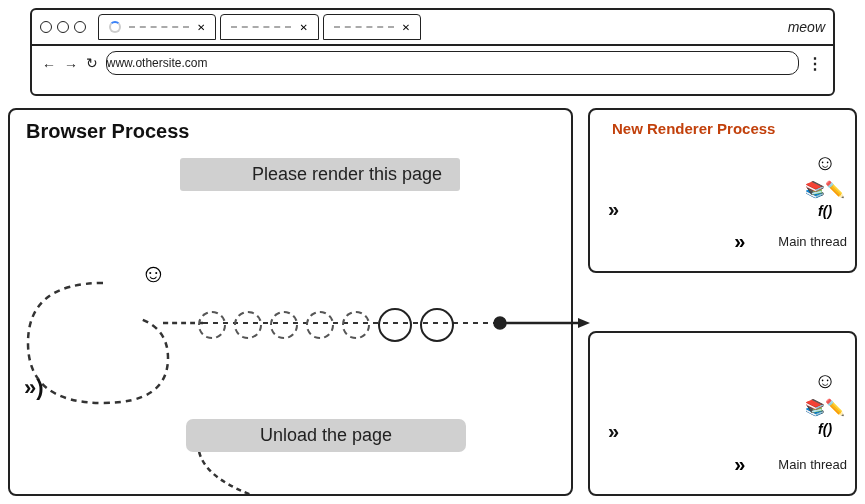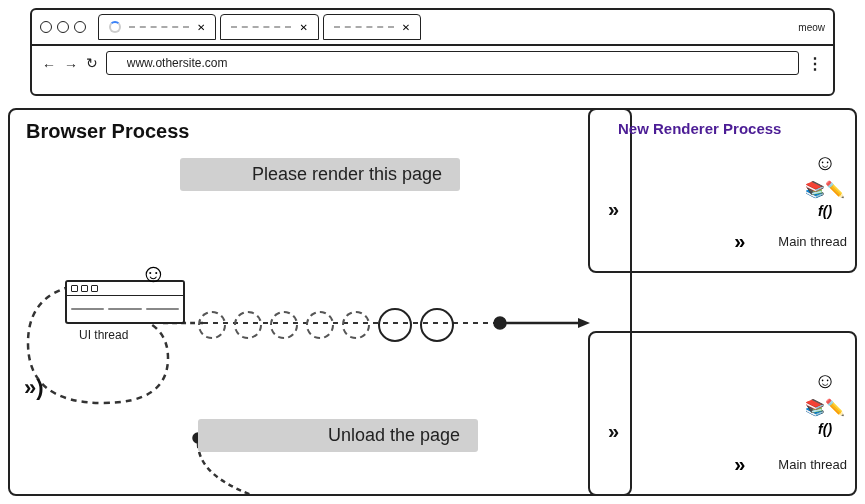--- a/index.html
+++ b/index.html
@@ -64,41 +64,42 @@
       border-top: 2px solid #3b82f6;
       border-radius: 50%;
     }
     .tab-dash {
       width: 60px; height: 2px;
       border-top: 2px dashed #aaa;
     }
 
     .meow-label {
       margin-left: auto;
-      font-size: 10px;
+      font-size: 14px;
+      font-style: italic;
       color: #222;
     }
 
     .address-bar-row {
       display: flex;
       align-items: center;
       padding: 5px 10px;
       gap: 8px;
     }
     .nav-btn {
       font-size: 14px;
       color: #222;
       cursor: pointer;
     }
     .address-input {
       flex: 1;
       height: 24px;
       border: 1.5px solid #222;
-      border-radius: 3px;
-      padding: 0 20px;
+      border-radius: 10px;
+      padding: 0 0;
       font-size: 12px;
       color: #222;
     }
     .dots-menu {
       font-size: 16px;
       font-weight: bold;
       color: #222;
       cursor: pointer;
     }
 
@@ -108,21 +109,21 @@
       top: 108px;
       left: 8px;
       right: 8px;
       bottom: 8px;
     }
 
     
     .browser-process-box {
       position: absolute;
       top: 0; left: 0;
-      width: 624px;
+      width: 565px;
       bottom: 0;
       border: 2.5px solid #222;
       border-radius: 8px;
     }
 
     .box-label {
       position: absolute;
       top: 10px;
       left: 16px;
       font-size: 20px;
@@ -148,24 +149,24 @@
       left: 580px;
       right: 0;
       height: 165px;
       border: 2.5px solid #222;
       border-radius: 8px;
     }
 
     .renderer-label {
       position: absolute;
       top: 10px;
-      left: 28px;
+      left: 22px;
       font-size: 15px;
       font-weight: bold;
-      color: #4c1d95;
+      color: #c2410c;
     }
 
     
     .banner {
       position: absolute;
       background: #d0d0d0;
       color: #222;
       font-size: 18px;
       font-weight: 500;
       padding: 6px 18px;
@@ -174,23 +175,24 @@
 
     .render-banner {
       top: 48px;
       left: 170px;
       width: 280px;
       text-align: right;
     }
 
     .unload-banner {
       bottom: 42px;
-      left: 188px;
+      left: 176px;
       width: 280px;
-      text-align: right;
+      text-align: center;
+      border-radius: 7px;
     }
 
     .dot-circle {
       width: 28px; height: 28px;
       border: 2px dashed #555;
       border-radius: 50%;
       flex-shrink: 0;
     }
     .dot-circle.solid {
       border: 2.5px solid #222;
@@ -344,35 +346,20 @@
     <div style="position:absolute; top:198px; left:188px; display:flex; align-items:center; gap:8px;">
       <div class="dot-circle"></div>
       <div class="dot-circle"></div>
       <div class="dot-circle"></div>
       <div class="dot-circle"></div>
       <div class="dot-circle"></div>
       <div class="dot-circle solid" style="width:34px;height:34px;"></div>
       <div class="dot-circle solid" style="width:34px;height:34px;"></div>
     </div>
 
-    <div class="ui-thread">
-      <div class="ui-thread-box">
-        <div class="ui-thread-titlebar">
-          <div class="ui-mini-btn"></div>
-          <div class="ui-mini-btn"></div>
-          <div class="ui-mini-btn"></div>
-        </div>
-        <div class="ui-thread-body">
-          <div class="ui-line"></div>
-          <div class="ui-line"></div>
-          <div class="ui-line"></div>
-        </div>
-      </div>
-      <span class="ui-thread-label">UI thread</span>
-    </div>
 
     <div style="position:absolute; top:148px; left:130px; font-size:26px;">☺</div>
 
     <div style="position:absolute; top:265px; left:14px; font-size:22px; font-weight:bold; color:#111;">»)</div>
 
   </div>
 
   <div class="new-renderer-box">
     <span class="renderer-label">New Renderer Process</span>
 

